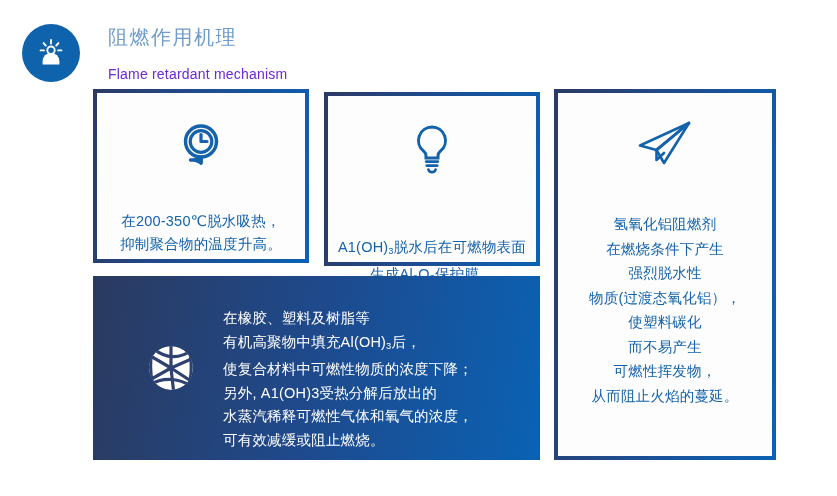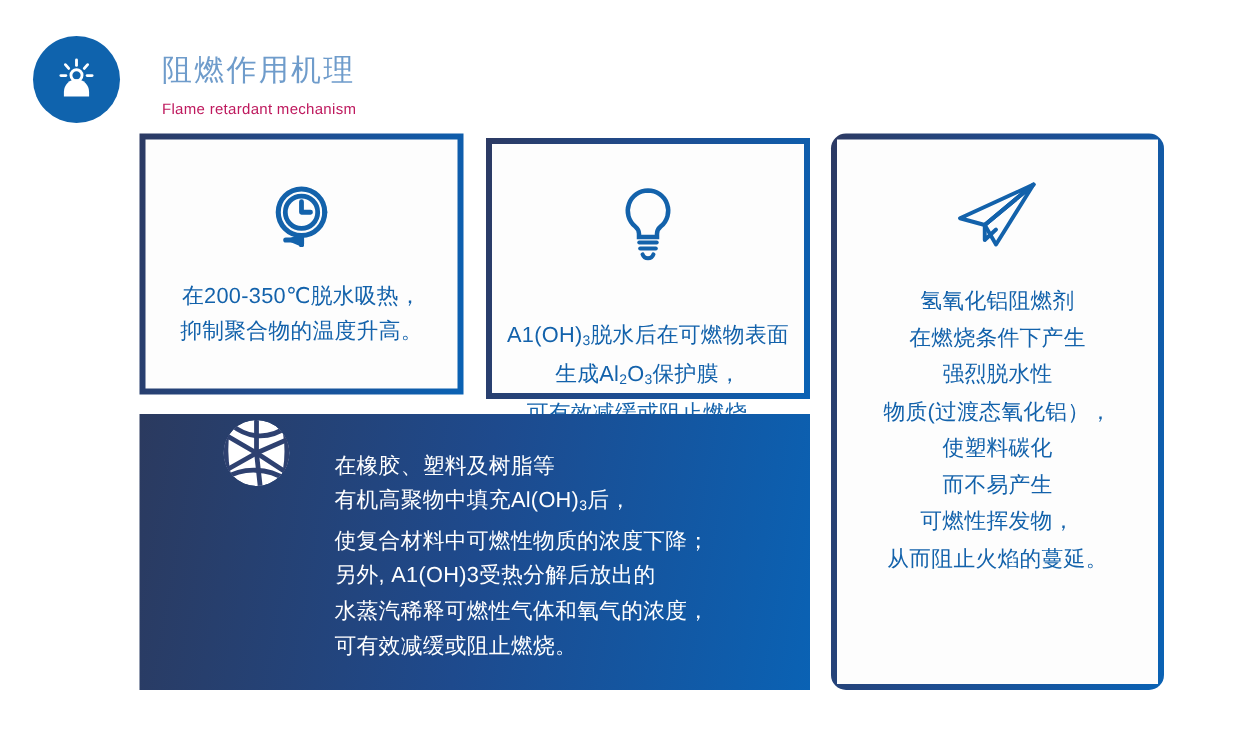--- a/index.html
+++ b/index.html
@@ -41,48 +41,49 @@
   #page-title {
     font-size: 20px;
     line-height: 23px;
     color: #6f9ccb;
     letter-spacing: 1.5px;
     font-weight: 400;
     white-space: nowrap;
   }
 
   #page-subtitle {
-    font-size: 10px;
+    font-size: 14px;
     line-height: 16px;
-    color: #be185d;
+    color: #6d28d9;
     letter-spacing: 0.2px;
     white-space: nowrap;
-    margin-top: 7px;
+    margin-top: 17px;
   }
 
   
   .card {
     position: absolute;
     background: linear-gradient(100deg, #2c3a63 0%, #1f4c8f 45%, #0a62b4 100%);
     padding: 4px;
   }
 
   .card-inner {
     width: 100%;
     height: 100%;
     background: #fdfdfd;
     display: flex;
     flex-direction: column;
     align-items: center;
     justify-content: flex-start;
+    gap: 23px;
   }
 
   #card-heat   { left: 93px;  top: 89px;  width: 216px; height: 174px; }
   #card-film   { left: 324px; top: 92px;  width: 216px; height: 174px; }
-  #card-spread { left: 554px; top: 89px;  width: 222px; height: 371px; border-radius: 10px; }
+  #card-spread { left: 554px; top: 89px;  width: 222px; height: 371px; }
 
   .card-icon {
     margin-top: 26px;
     margin-bottom: 14px;
     height: 54px;
     display: flex;
     align-items: center;
     justify-content: center;
   }
 
@@ -104,21 +105,21 @@
 
   
   #card-filler {
     position: absolute;
     left: 93px;
     top: 276px;
     width: 447px;
     height: 184px;
     background: linear-gradient(100deg, #2b3a5f 0%, #1e4a8d 50%, #0a62b4 100%);
     display: flex;
-    align-items: flex-start;
+    align-items: center;
   }
 
   #filler-icon {
     flex: none;
     width: 52px;
     height: 52px;
     margin-left: 52px;
     margin-right: 26px;
     display: flex;
     align-items: center;

